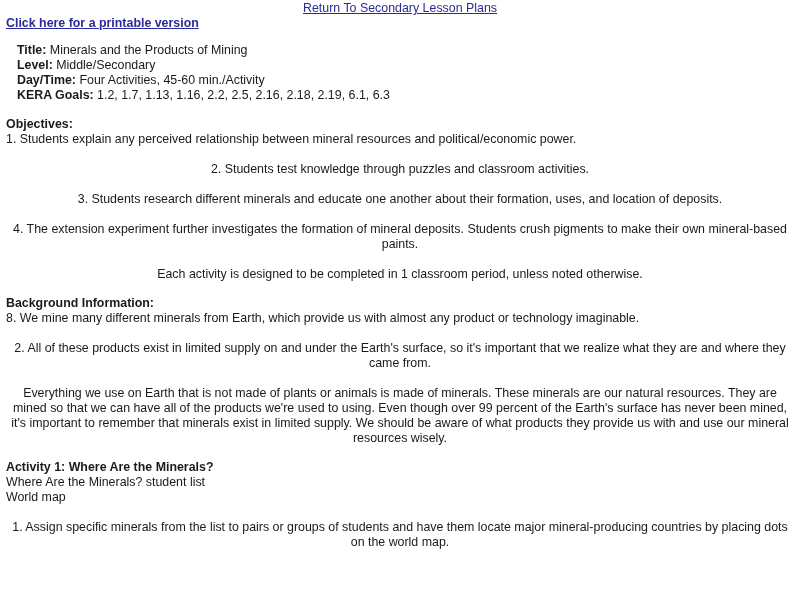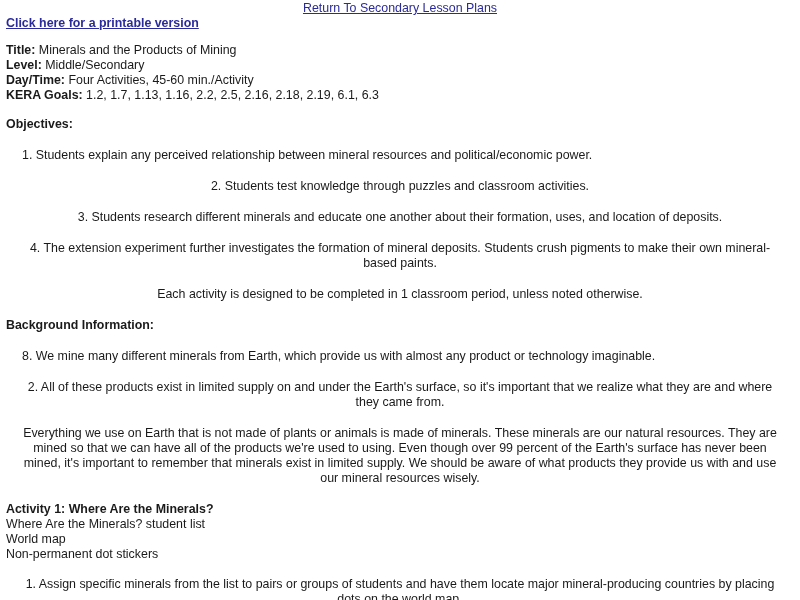--- a/index.html
+++ b/index.html
@@ -32,26 +32,27 @@
     }
     .print-link {
       display: inline-block;
       font-weight: bold;
     }
     .meta {
       margin-top: 12px;
     }
     .meta div {
       height: 15px;
+      margin-left: 11px;
     }
     b, .bold {
       font-weight: bold;
     }
     p {
-      margin: 16px;
+      margin: 0;
     }
     .section {
       margin-top: 14px;
     }
     .gap {
       margin-top: 15px;
       text-align: center;
     }
     .materials-list div {
       height: 15px;
@@ -95,18 +96,17 @@
     <p>8. We mine many different minerals from Earth, which provide us with almost any product or technology imaginable.</p>
     <p class="gap">2. All of these products exist in limited supply on and under the Earth's surface, so it's important that we realize what they are and where they came from.</p>
     <p class="gap">Everything we use on Earth that is not made of plants or animals is made of minerals. These minerals are our natural resources. They are mined so that we can have all of the products we're used to using. Even though over 99 percent of the Earth's surface has never been mined, it's important to remember that minerals exist in limited supply. We should be aware of what products they provide us with and use our mineral resources wisely.</p>
   </div>
 
   <div class="section">
     <div class="bold">Activity 1: Where Are the Minerals?</div>
     <div class="materials-list">
       <div>Where Are the Minerals? student list</div>
       <div>World map</div>
-      <div>Non-permanent dot stickers</div>
     </div>
     <p class="gap">1. Assign specific minerals from the list to pairs or groups of students and have them locate major mineral-producing countries by placing dots on the world map.</p>
   </div>
 
 </div>
 
 </body></html>

